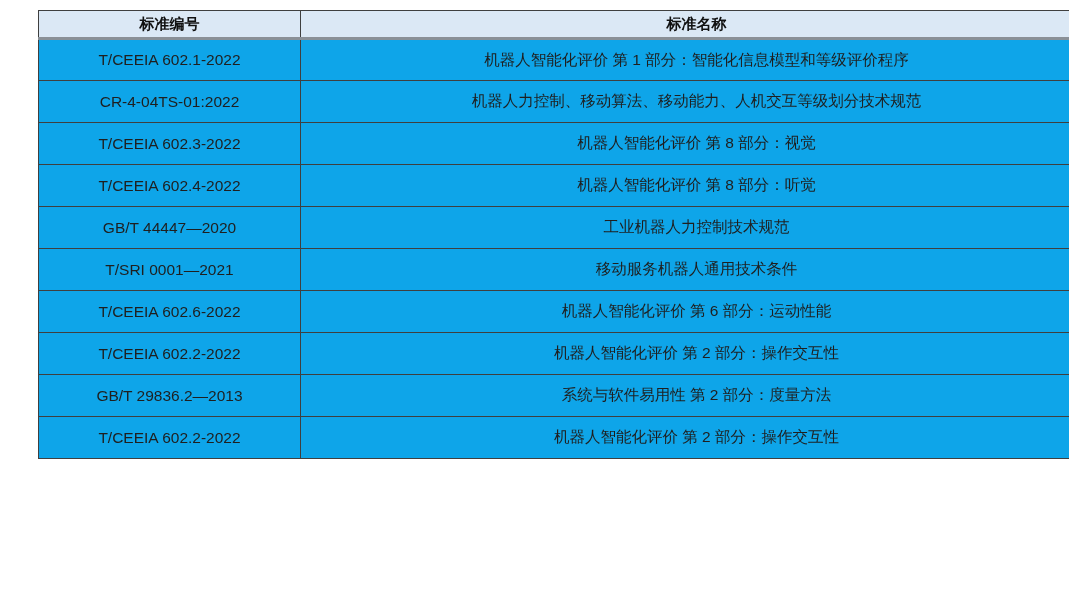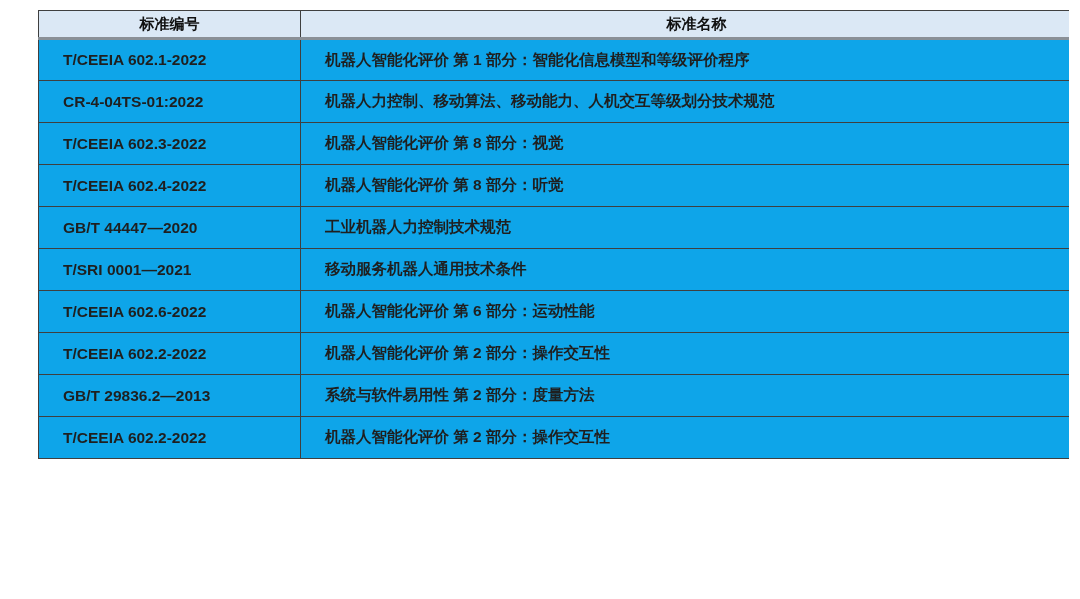--- a/index.html
+++ b/index.html
@@ -46,24 +46,24 @@
     font-weight: bold;
     text-align: center;
     vertical-align: middle;
     color: #111111;
     border-bottom: 3px solid #8a9097;
     padding: 0;
   }
   table.std-table td {
     height: 42px;
     font-size: 15.5px;
-    font-weight: bold;
-    text-align: left;
+    font-weight: normal;
+    text-align: center;
     vertical-align: middle;
-    padding: 0 0 0 24px;
+    padding: 0 0 0 0;
   }
 </style>
 </head>
 <body>
 
 <div class="table-wrap">
   <table class="std-table">
     <colgroup>
       <col class="col-code">
       <col class="col-name">

